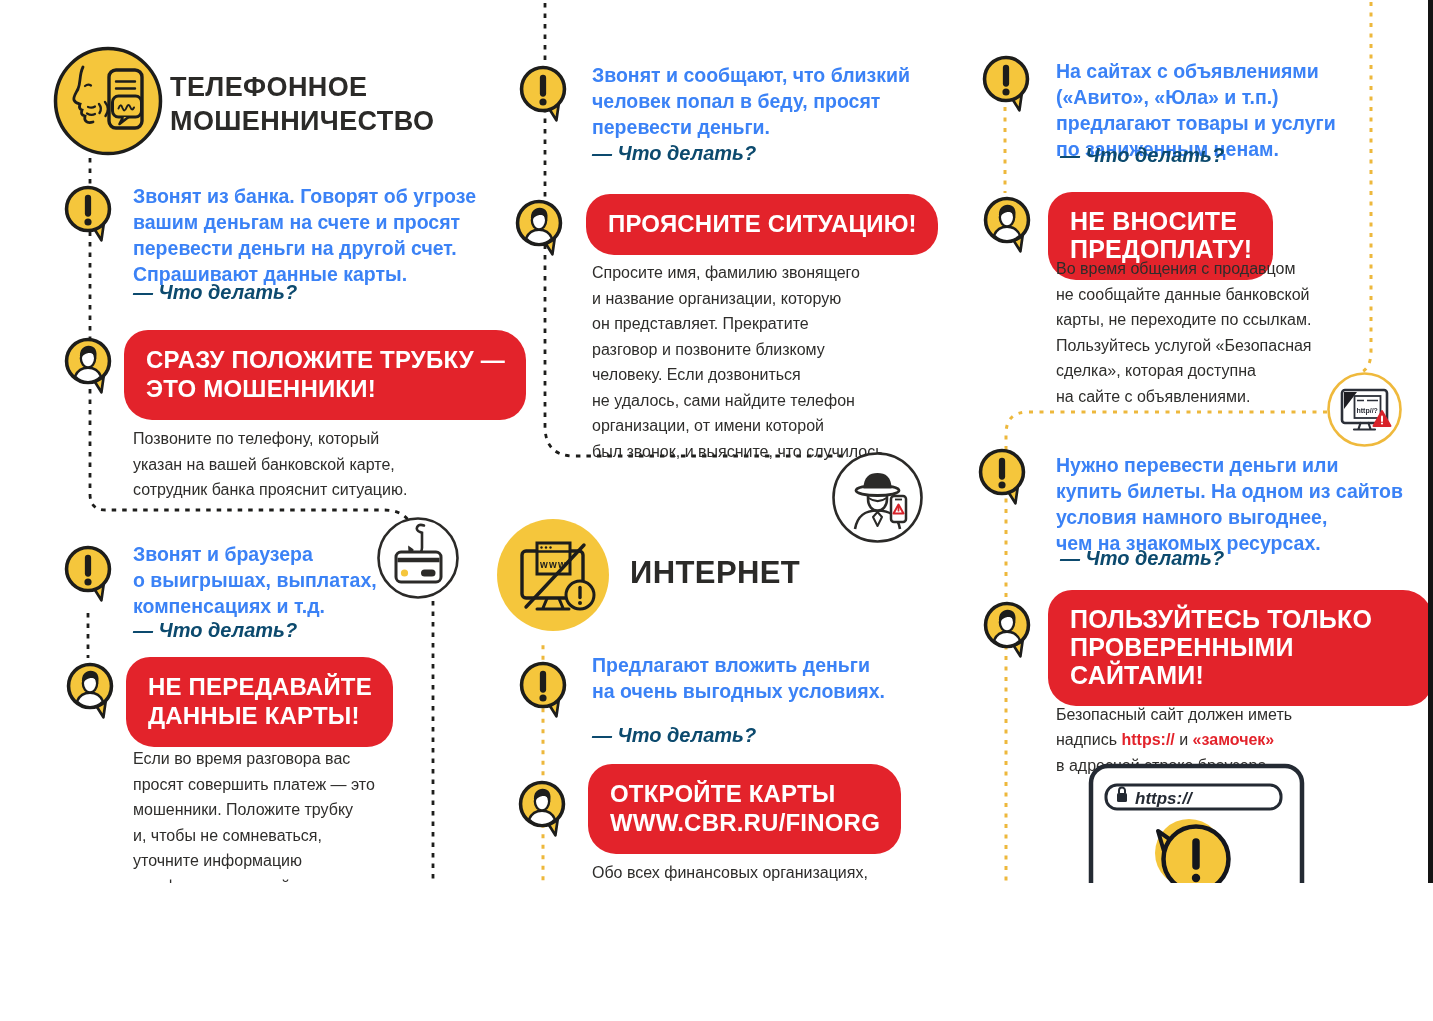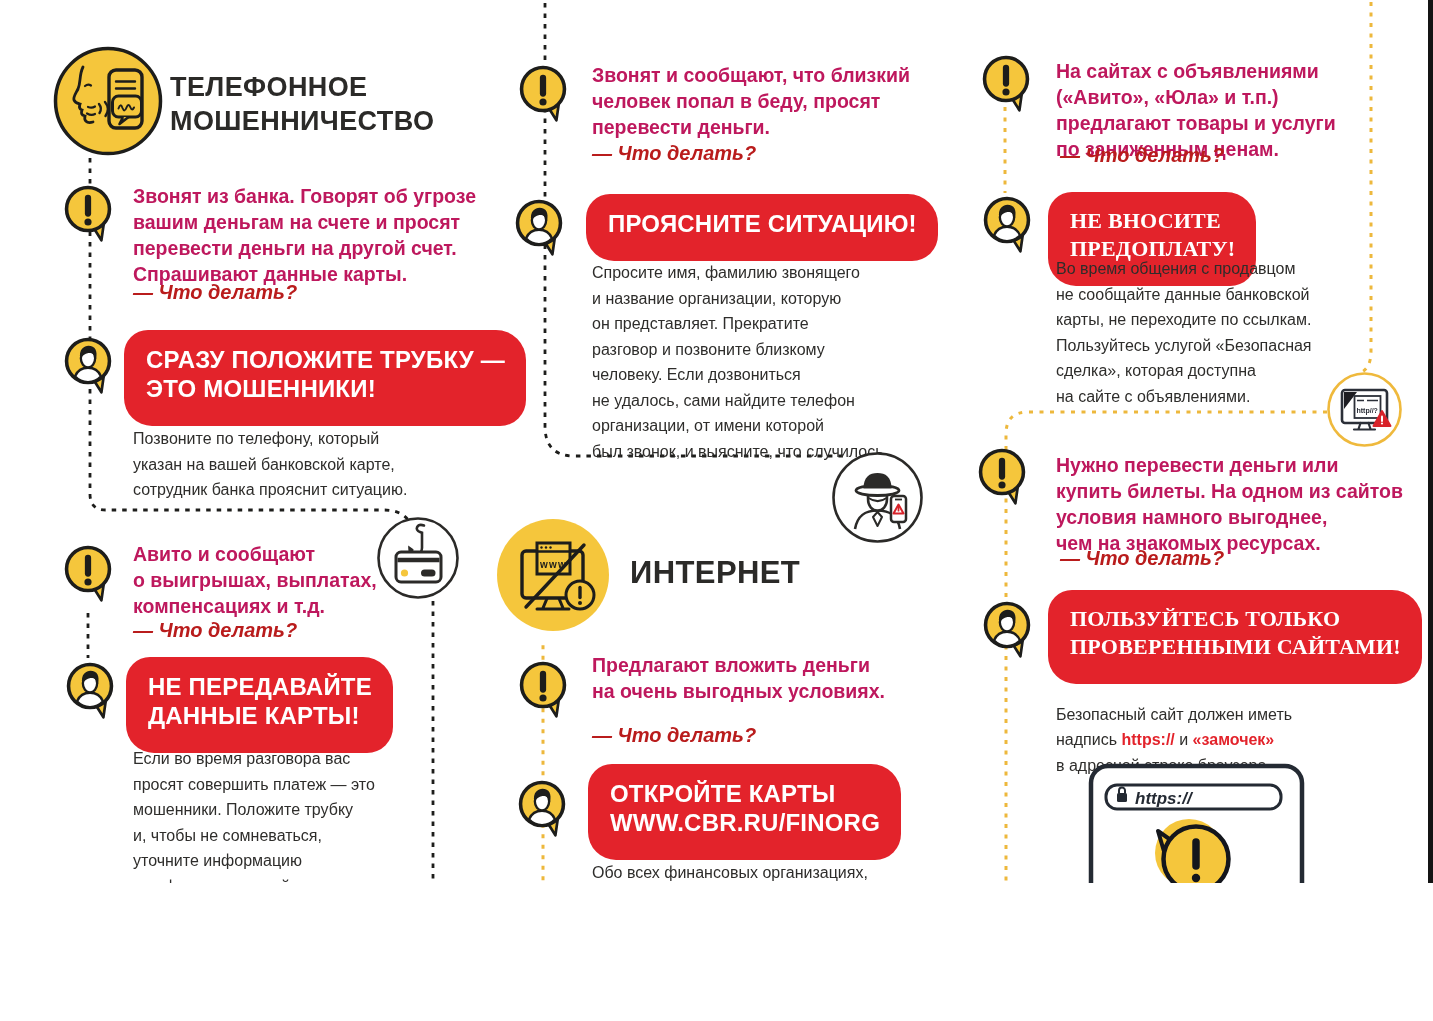--- a/index.html
+++ b/index.html
@@ -2,28 +2,28 @@
 <html><head>
 <meta charset="utf-8">
 <style>
   html,body{margin:0;padding:0;background:#ffffff;}
   .canvas{position:relative;width:1433px;height:883px;background:#ffffff;overflow:hidden;
           font-family:"Liberation Sans","DejaVu Sans",sans-serif;color:#2B2A28;}
   .abs{position:absolute;}
   .col-title{position:absolute;font-weight:700;font-size:27px;line-height:34px;letter-spacing:.4px;
              color:#2B2A28;white-space:pre-line;}
   .col-title.big{font-size:31px;}
-  .scenario{position:absolute;font-weight:700;font-size:19.5px;line-height:26px;white-space:pre-line;color:#be185d;}
+  .scenario{position:absolute;font-weight:700;font-size:19.5px;line-height:26px;white-space:pre-line;color:#3b82f6;}
   .bodytext{position:absolute;font-weight:400;font-size:16px;line-height:25.5px;white-space:pre-line;color:#2E2D2B;}
-  .question{position:absolute;font-weight:700;font-style:italic;font-size:20px;color:#b91c1c;white-space:pre-line;}
+  .question{position:absolute;font-weight:700;font-style:italic;font-size:20px;color:#0c4a6e;white-space:pre-line;}
   .banner{position:absolute;background:#E3232B;color:#ffffff;font-weight:700;font-size:24px;line-height:29px;
-          padding:15px 21px 23px 22px;border-radius:24px 30px 26px 28px;white-space:pre-line;letter-spacing:.2px;}
+          padding:15px 21px 17px 22px;border-radius:24px 30px 26px 28px;white-space:pre-line;letter-spacing:.2px;}
   .banner::before{content:"";position:absolute;inset:-5px 10px -3px -6px;background:#E3232B;
                   border-radius:34px;transform:rotate(-1.6deg);z-index:-1;}
-  .banner.small{font-size:22px;line-height:28px;font-family:Liberation Serif, serif;}
+  .banner.small{font-size:25px;line-height:28px;}
   .bd{stroke:#1D1D1B;stroke-width:2.8;fill:none;stroke-dasharray:4.5 6;}
   .yd{stroke:#EDB83C;stroke-width:3;fill:none;stroke-dasharray:4 6.5;}
   .redpart{color:#E3232B;font-weight:700;}
   .bottom-bar{position:absolute;left:0;top:1012px;width:1433px;height:9px;background:#141414;}
   .right-bar{position:absolute;left:1428px;top:0;width:5px;height:1021px;background:#141414;}
   svg text{font-family:"Liberation Sans","DejaVu Sans",sans-serif;}
 </style>
 </head>
 <body>
 
@@ -96,21 +96,21 @@
     <path d="M48,9.5 c-7,-2.5 -10,4.5 -4,6.5 l2,0.7 V32 m0,0 c0,8.5 -12.5,8.5 -12.5,0 l2.8,2 m-2.8,-2 l0.3,3.4" fill="none" stroke="#2B2A28" stroke-width="2.6" stroke-linecap="round"></path>
     <rect x="20" y="36" width="45" height="30" rx="5" fill="#ffffff" stroke="#2B2A28" stroke-width="3"></rect>
     <path d="M21.5,44 H63.5" stroke="#2B2A28" stroke-width="4.5"></path>
     <circle cx="28.5" cy="57" r="3.6" fill="#F5C63C"></circle>
     <rect x="45" y="53.5" width="14.5" height="7" rx="3.5" fill="#2B2A28"></rect>
   </svg>
 
   <svg class="abs" style="left:61px;top:544px" width="54" height="59" viewBox="0 0 60 66">
       <use href="#sym-excl"></use>
     </svg>
-  <div class="scenario" style="left:133px;top:541px">Авито и сообщают
+  <div class="scenario" style="left:133px;top:541px">Звонят и браузера
 о выигрышах, выплатах,
 компенсациях и т.д.</div>
   <div class="question" style="left:133px;top:619px">— Что делать?</div>
 
   <svg class="abs" style="left:63px;top:661px" width="54" height="59" viewBox="0 0 60 66">
       <use href="#sym-person"></use>
     </svg>
   <div class="banner" style="left:126px;top:657px">НЕ ПЕРЕДАВАЙТЕ
 ДАННЫЕ КАРТЫ!</div>
   <div class="bodytext" style="left:133px;top:746px">Если во время разговора вас

